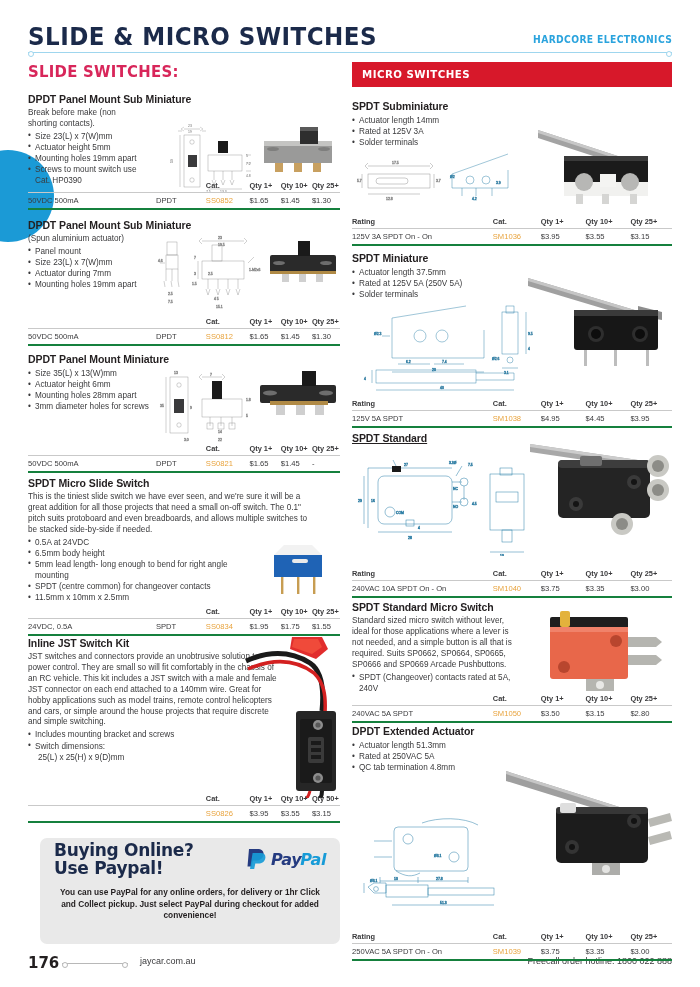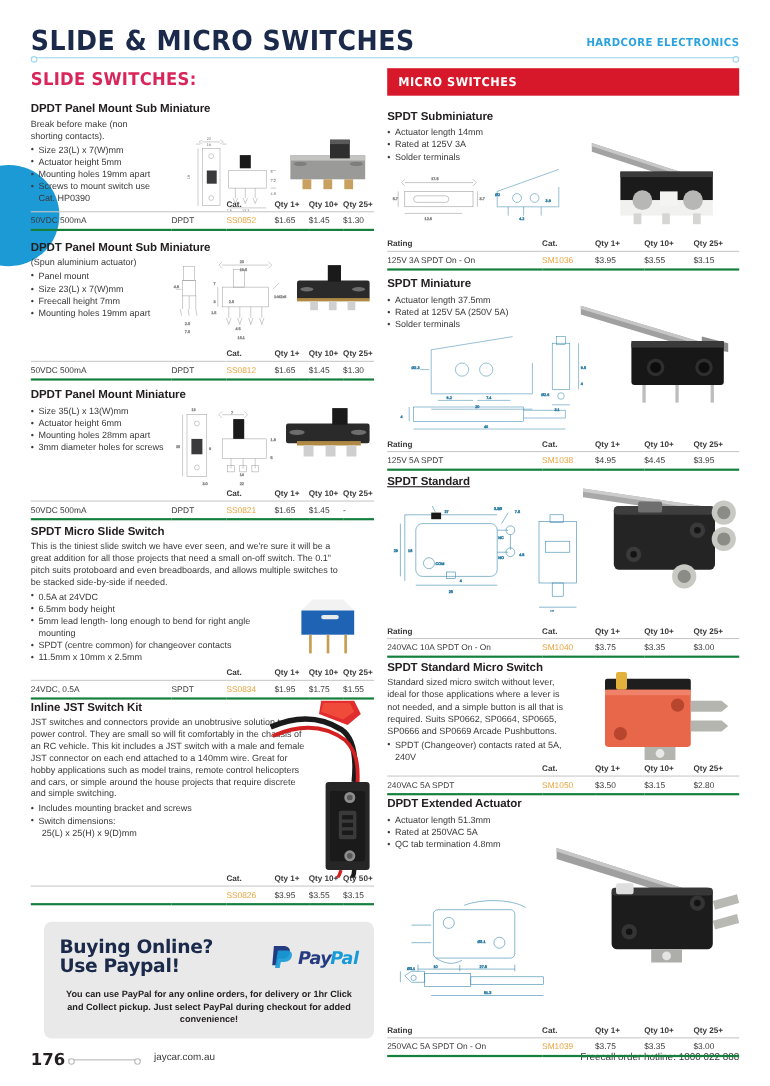--- a/index.html
+++ b/index.html
@@ -103,21 +103,21 @@
   table.price .c-q10    { width:10%; }
   table.price .c-q25    { width:9%;  }
 
   
   .art { position:absolute; }
   .art svg { display:block; }
 
   
   .paypal {
     position:absolute; left:40px; top:838px; width:300px; height:106px;
-    background:#e9e9e9; border-radius:7px; padding:14px 14px;
+    background:#e9e9e9; border-radius:7px; padding:3px 14px;
   }
   .pp-top { display:flex; align-items:center; justify-content:space-between; }
   .pp-head {
     font-family:"DejaVu Sans", sans-serif;
     font-weight:700; font-size:17px; line-height:1.08; color:#1b2a4a;
     letter-spacing:-0.3px;
   }
   .pp-logo { display:flex; align-items:center; gap:3px; }
   .pp-logo .pptxt {
     font-family:"DejaVu Sans", sans-serif; font-weight:700; font-style:italic;
@@ -248,21 +248,21 @@
         </tbody>
       </table>
     </div>
 
     <div class="prod" style="height:124px; margin-top:14px;">
       <h3>DPDT Panel Mount Sub Miniature</h3>
       <div class="desc" style="max-width:140px;">(Spun aluminium actuator)</div>
       <ul style="max-width:128px;">
         <li>Panel mount</li>
         <li>Size 23(L) x 7(W)mm</li>
-        <li>Freecall height 7mm</li>
+        <li>Actuator during 7mm</li>
         <li>Mounting holes 19mm apart</li>
       </ul>
 
       <div class="art" style="left:128px; top:14px;">
         <svg width="106" height="80" viewBox="0 0 106 80">
           <g stroke="#8c8c8c" stroke-width="0.4" fill="none">
             <rect x="10" y="22" width="12" height="14"></rect>
             <rect x="11" y="9" width="10" height="13"></rect>
             <path d="M10 36 v12 M16 36 v12 M22 36 v12"></path>
             <path d="M8 48 l1 6 M15 48 l1 6 M22 48 l1 6"></path>

